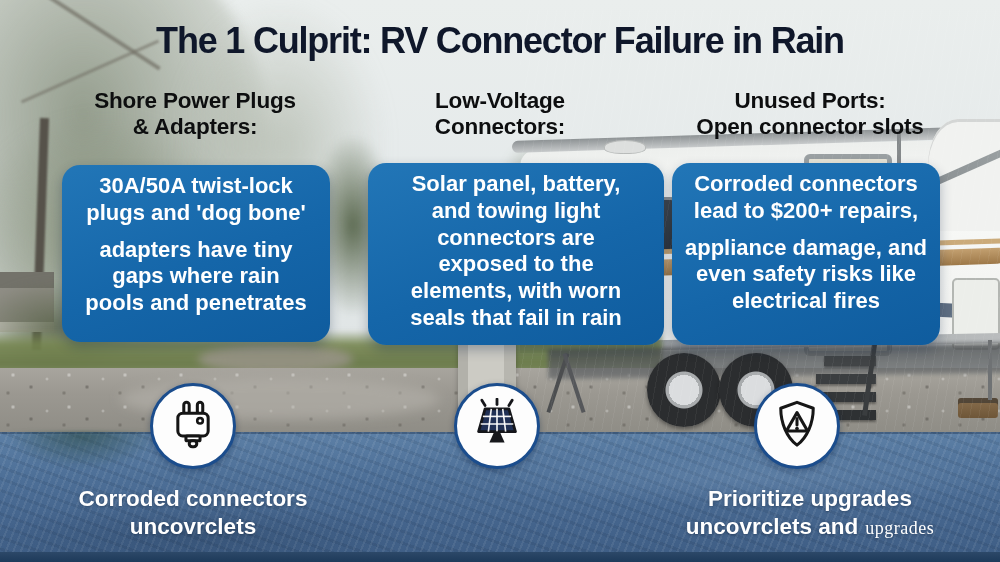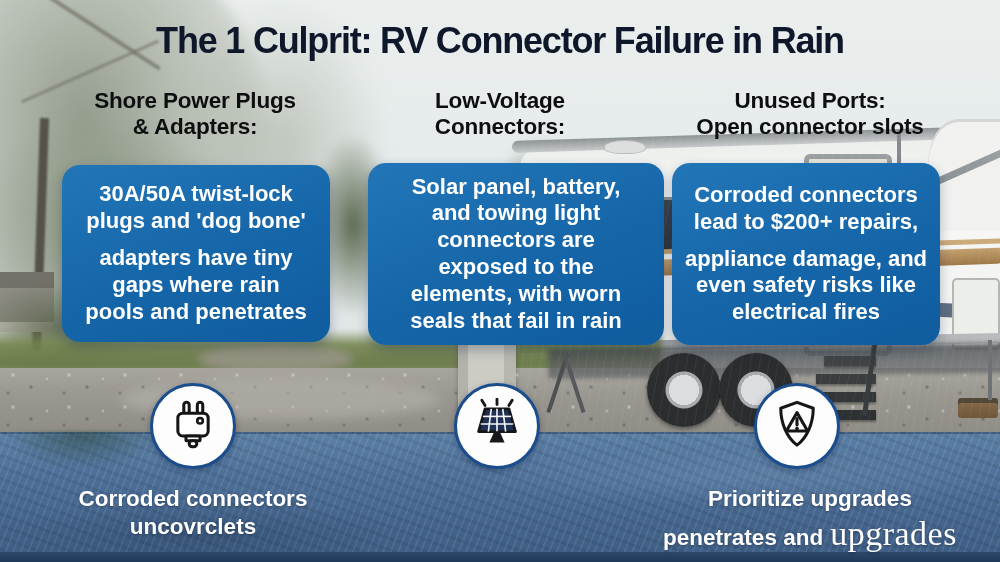--- a/index.html
+++ b/index.html
@@ -125,21 +125,21 @@
   .hdr{position:absolute;text-align:center;color:#0d0e0f;font-weight:700;
     font-size:22.5px;line-height:1.17;letter-spacing:-.2px;}
   .hdr1{left:45px;top:88px;width:300px;text-align:center;}
   .hdr2{left:360px;top:88px;width:280px;}
   .hdr3{left:655px;top:88px;width:310px;}
 
   .bbox{position:absolute;border-radius:18px;color:#fff;text-align:center;
     background:linear-gradient(160deg,#2276b7 0%,#1566a9 55%,#0f5c9e 100%);
     box-shadow:0 5px 12px rgba(15,35,65,.3);
     font-size:22px;font-weight:700;line-height:1.22;
-    display:flex;flex-direction:column;justify-content:center;
+    display:flex;flex-direction:column;justify-content:flex-start;
     padding:8px 8px;box-sizing:border-box;}
   .bbox p{margin:0;white-space:pre-line;}
   .bbox p + p{margin-top:10px;}
   .bbox p:empty{display:none;}
   .bbox1{left:62px;top:165px;width:268px;height:177px;}
   .bbox2{left:368px;top:163px;width:296px;height:182px;}
   .bbox3{left:672px;top:163px;width:268px;height:182px;}
 
   .icon-circle{position:absolute;width:86px;height:86px;border-radius:50%;
     background:#fdfdfd;border:3px solid #1b4d8d;box-sizing:border-box;
@@ -148,21 +148,21 @@
   .ic1{left:150px;top:383px;}
   .ic2{left:454px;top:383px;}
   .ic3{left:754px;top:383px;}
 
   .cap{position:absolute;text-align:center;color:#fff;font-weight:700;
     font-size:22.5px;line-height:1.24;text-shadow:0 1px 3px rgba(10,25,45,.4);}
   .cap1{left:43px;top:485px;width:300px;}
   .cap2{left:355px;top:485px;width:290px;}
   .cap3{left:650px;top:485px;width:320px;}
   .serif-word{font-family:"Liberation Serif",serif;font-weight:500;
-    font-size:34px;letter-spacing:.5px;margin-left:7px;}
+    font-size:18px;letter-spacing:.5px;margin-left:7px;}
 </style>
 </head>
 <body>
 
 <div class="stage">
 
   <div class="abs sky"></div>
   <div class="abs foliage1"></div>
   <div class="abs foliage2"></div>
   <div class="abs foliage3"></div>
@@ -297,17 +297,17 @@
     </span>
   </div>
 
   <div class="cap cap1">
     <div>Corroded connectors</div>
     <div>uncovrclets</div>
   </div>
   <div class="cap cap3">
     <div>Prioritize upgrades</div>
     <div>
-      <span>penetrates and</span><span class="serif-word">upgrades</span>
+      <span>uncovrclets and</span><span class="serif-word">upgrades</span>
     </div>
   </div>
 
 </div>
 
 </body></html>

